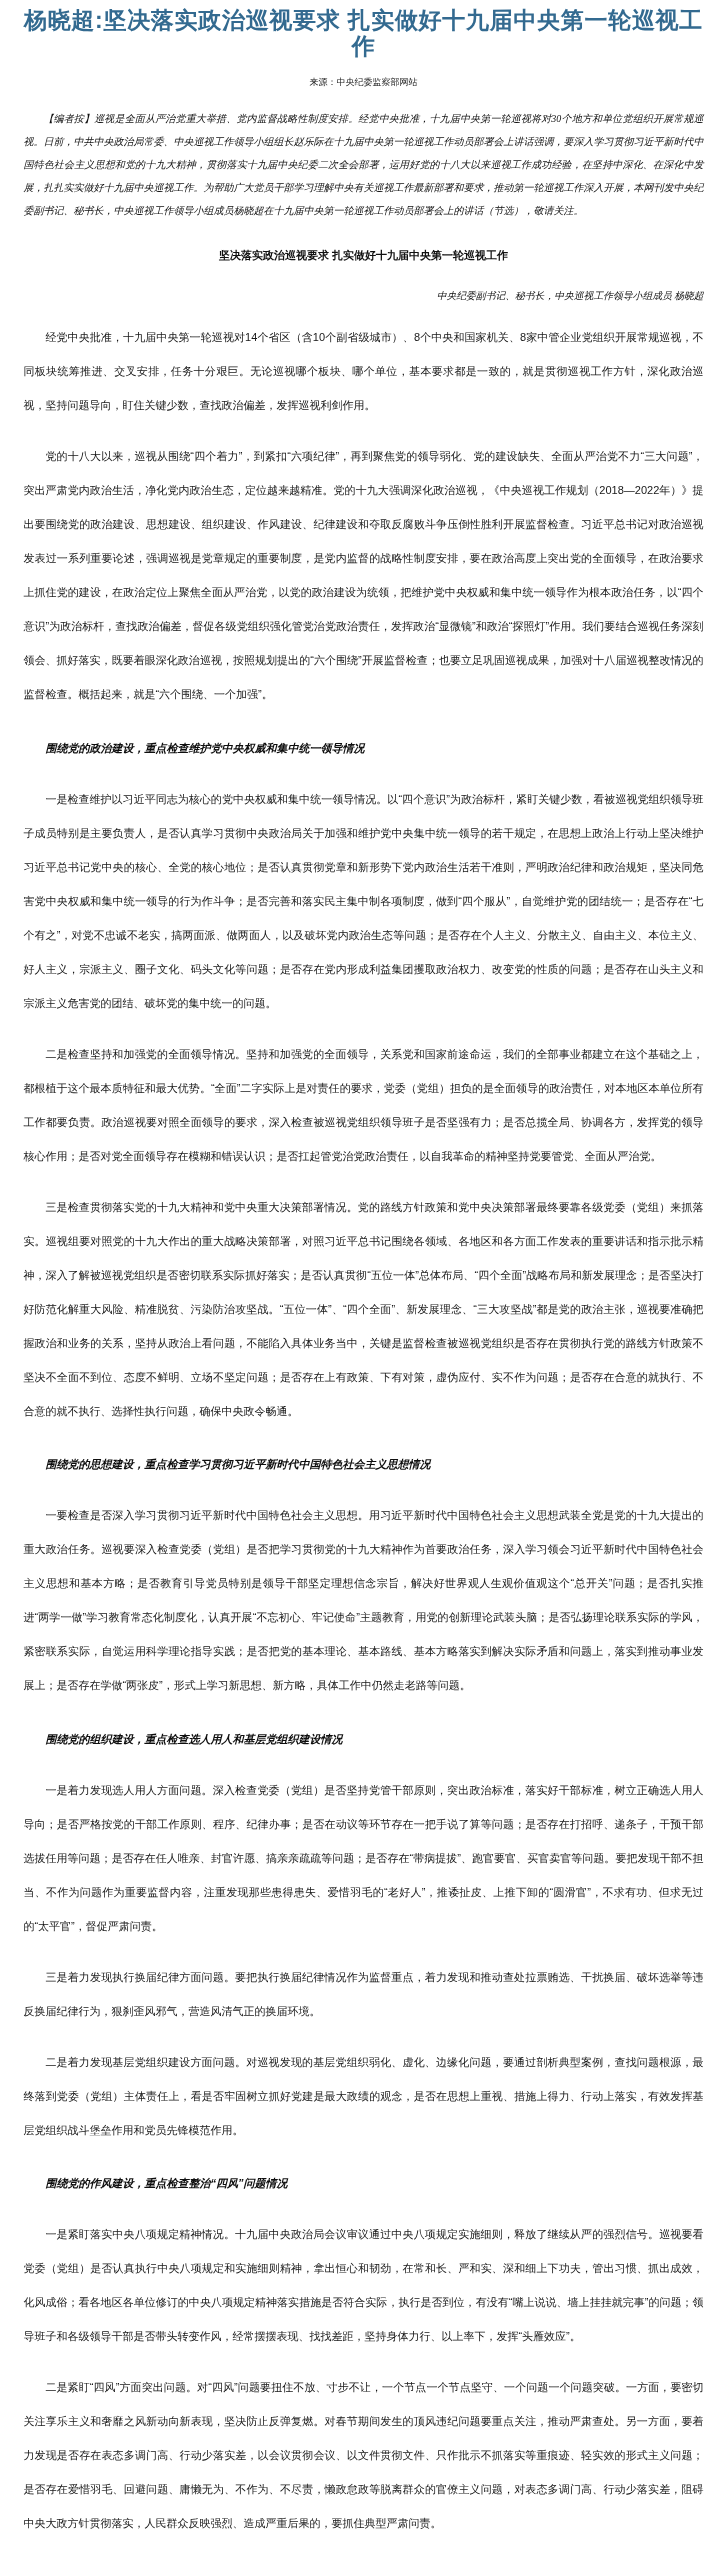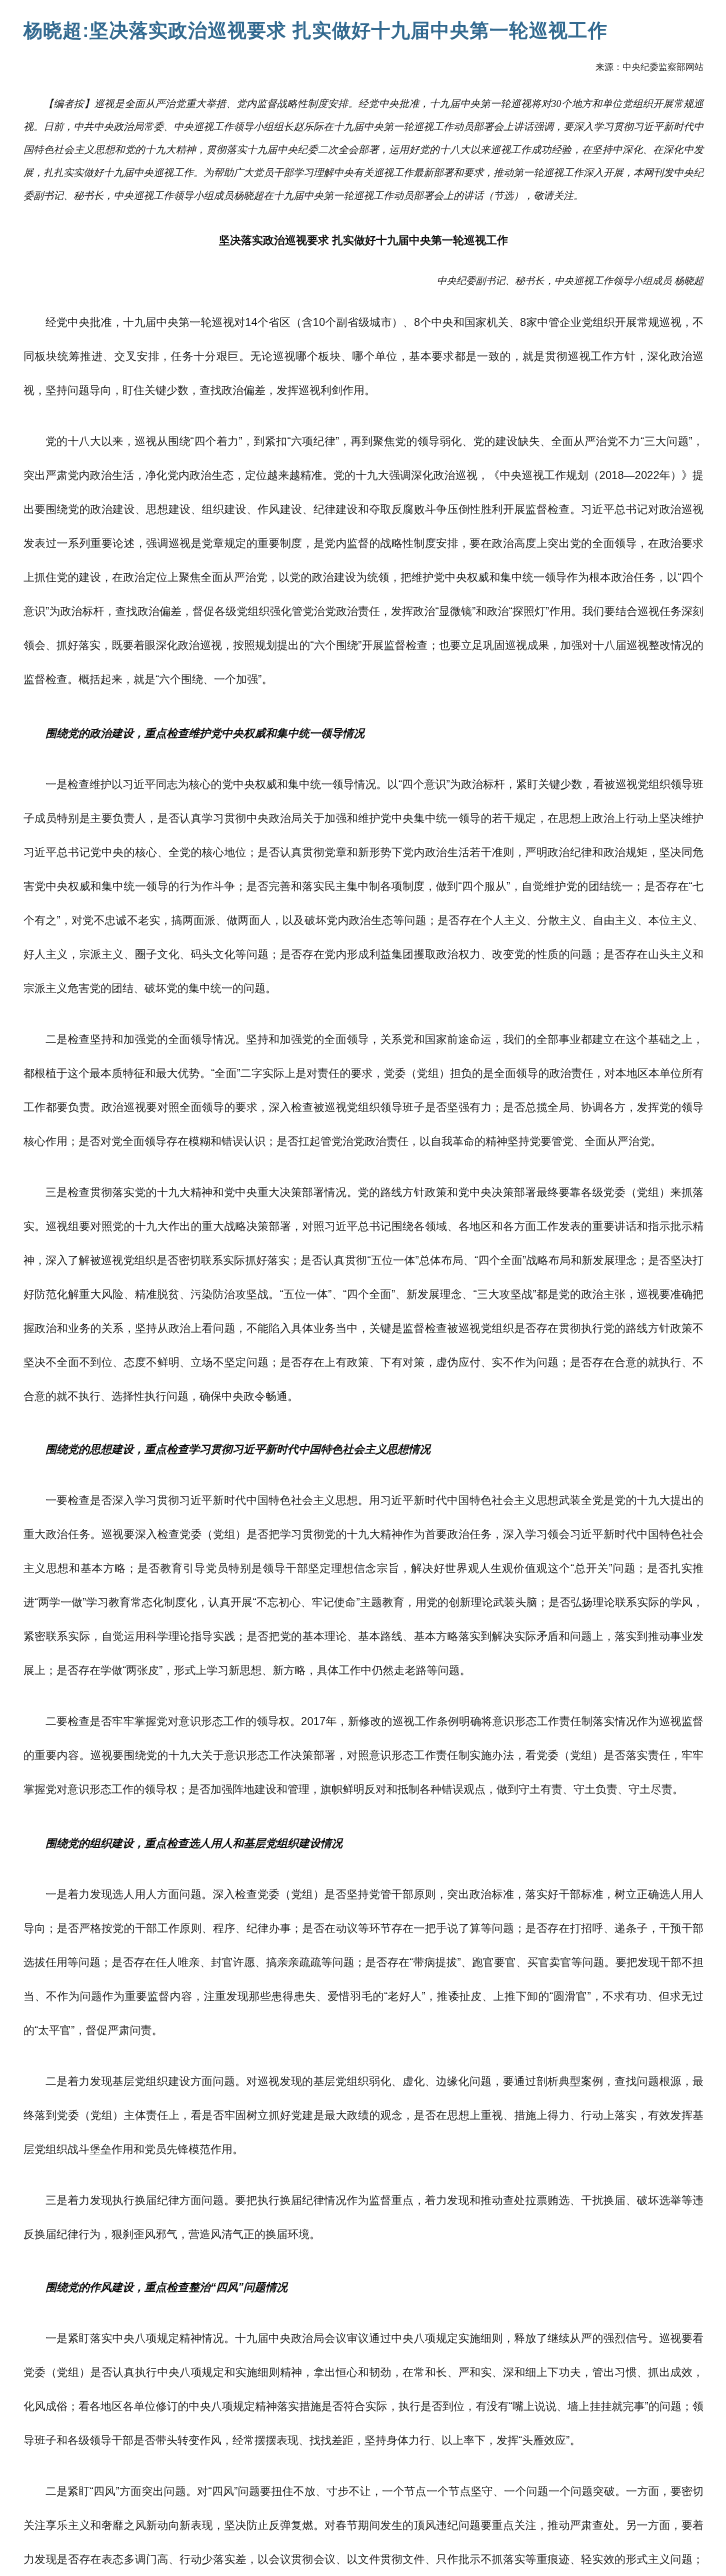--- a/index.html
+++ b/index.html
@@ -11,30 +11,31 @@
     width: 727px;
     min-height: 2576px;
     font-family: "Liberation Sans", sans-serif;
     color: #1c1c1c;
     -webkit-font-smoothing: antialiased;
   }
   .page {
     padding: 5.2px 23.4px 39px 23.4px;
   }
   .article-title {
-    margin: 13px 0 0 0;
-    font-size: 19px;
+    margin: 2px 0 0 0;
+    text-align: center;
+    font-size: 23px;
     line-height: 26px;
     font-weight: bold;
     letter-spacing: 0.7px;
     color: #336a90;
   }
   .source-line {
     margin-top: 17px;
-    text-align: right;
+    text-align: center;
     font-size: 9px;
     color: #222222;
   }
   .editor-note {
     margin: 18px 0 6.5px 0;
     font-family: "Liberation Serif", serif;
     font-style: italic;
     font-size: 10px;
     line-height: 23px;
     text-indent: 2em;
@@ -88,23 +89,22 @@
   <div class="byline">中央纪委副书记、秘书长，中央巡视工作领导小组成员 杨晓超</div>
   <div class="article-body" id="article-body">
       <p class="body-para">经党中央批准，十九届中央第一轮巡视对14个省区（含10个副省级城市）、8个中央和国家机关、8家中管企业党组织开展常规巡视，不同板块统筹推进、交叉安排，任务十分艰巨。无论巡视哪个板块、哪个单位，基本要求都是一致的，就是贯彻巡视工作方针，深化政治巡视，坚持问题导向，盯住关键少数，查找政治偏差，发挥巡视利剑作用。</p>
       <p class="body-para">党的十八大以来，巡视从围绕“四个着力”，到紧扣“六项纪律”，再到聚焦党的领导弱化、党的建设缺失、全面从严治党不力“三大问题”，突出严肃党内政治生活，净化党内政治生态，定位越来越精准。党的十九大强调深化政治巡视，《中央巡视工作规划（2018—2022年）》提出要围绕党的政治建设、思想建设、组织建设、作风建设、纪律建设和夺取反腐败斗争压倒性胜利开展监督检查。习近平总书记对政治巡视发表过一系列重要论述，强调巡视是党章规定的重要制度，是党内监督的战略性制度安排，要在政治高度上突出党的全面领导，在政治要求上抓住党的建设，在政治定位上聚焦全面从严治党，以党的政治建设为统领，把维护党中央权威和集中统一领导作为根本政治任务，以“四个意识”为政治标杆，查找政治偏差，督促各级党组织强化管党治党政治责任，发挥政治“显微镜”和政治“探照灯”作用。我们要结合巡视任务深刻领会、抓好落实，既要着眼深化政治巡视，按照规划提出的“六个围绕”开展监督检查；也要立足巩固巡视成果，加强对十八届巡视整改情况的监督检查。概括起来，就是“六个围绕、一个加强”。</p>
       <h3 class="section-heading">围绕党的政治建设，重点检查维护党中央权威和集中统一领导情况</h3>
       <p class="body-para"><span class="">一是检查维护以习近平同志为核心的党中央权威和集中统一领导情况。以“四个意识”为政治标杆，紧盯关键少数，看被巡视党组织领导班子成员特别是主要负责人，是否认真学习贯彻中央政治局关于加强和维护党中央集中统一领导的若干规定，在思想上政治上行动上坚决维护习近平总书记党中央的核心、全党的核心地位；是否认真贯彻党章和新形势下党内政治生活若干准则，严明政治纪律和政治规矩，坚决同危害党中央权威和集中统一领导的行为作斗争；是否完善和落实民主集中制各项制度，做到“四个服从”，自觉维护党的团结统一；是否存在“七个有之”，对党不忠诚不老实，搞两面派、做两面人，以及破坏党内政治生态等问题；是否存在个人主义、分散主义、自由主义、本位主义、好人主义，宗派主义、圈子文化、码头文化等问题；是否存在党内形成利益集团攫取政治权力、改变党的性质的问题；是否存在山头主义和宗派主义危害党的团结、破坏党的集中统一的问题。</span></p>
       <p class="body-para"><span class="">二是检查坚持和加强党的全面领导情况。坚持和加强党的全面领导，关系党和国家前途命运，我们的全部事业都建立在这个基础之上，都根植于这个最本质特征和最大优势。“全面”二字实际上是对责任的要求，党委（党组）担负的是全面领导的政治责任，对本地区本单位所有工作都要负责。政治巡视要对照全面领导的要求，深入检查被巡视党组织领导班子是否坚强有力；是否总揽全局、协调各方，发挥党的领导核心作用；是否对党全面领导存在模糊和错误认识；是否扛起管党治党政治责任，以自我革命的精神坚持党要管党、全面从严治党。</span></p>
       <p class="body-para"><span class="">三是检查贯彻落实党的十九大精神和党中央重大决策部署情况。党的路线方针政策和党中央决策部署最终要靠各级党委（党组）来抓落实。巡视组要对照党的十九大作出的重大战略决策部署，对照习近平总书记围绕各领域、各地区和各方面工作发表的重要讲话和指示批示精神，深入了解被巡视党组织是否密切联系实际抓好落实；是否认真贯彻“五位一体”总体布局、“四个全面”战略布局和新发展理念；是否坚决打好防范化解重大风险、精准脱贫、污染防治攻坚战。“五位一体”、“四个全面”、新发展理念、“三大攻坚战”都是党的政治主张，巡视要准确把握政治和业务的关系，坚持从政治上看问题，不能陷入具体业务当中，关键是监督检查被巡视党组织是否存在贯彻执行党的路线方针政策不坚决不全面不到位、态度不鲜明、立场不坚定问题；是否存在上有政策、下有对策，虚伪应付、实不作为问题；是否存在合意的就执行、不合意的就不执行、选择性执行问题，确保中央政令畅通。</span></p>
       <h3 class="section-heading">围绕党的思想建设，重点检查学习贯彻习近平新时代中国特色社会主义思想情况</h3>
       <p class="body-para"><span class="">一要检查是否深入学习贯彻习近平新时代中国特色社会主义思想。用习近平新时代中国特色社会主义思想武装全党是党的十九大提出的重大政治任务。巡视要深入检查党委（党组）是否把学习贯彻党的十九大精神作为首要政治任务，深入学习领会习近平新时代中国特色社会主义思想和基本方略；是否教育引导党员特别是领导干部坚定理想信念宗旨，解决好世界观人生观价值观这个“总开关”问题；是否扎实推进“两学一做”学习教育常态化制度化，认真开展“不忘初心、牢记使命”主题教育，用党的创新理论武装头脑；是否弘扬理论联系实际的学风，紧密联系实际，自觉运用科学理论指导实践；是否把党的基本理论、基本路线、基本方略落实到解决实际矛盾和问题上，落实到推动事业发展上；是否存在学做“两张皮”，形式上学习新思想、新方略，具体工作中仍然走老路等问题。</span></p>
-      <p class="body-para"><span class="">二要检查是否牢牢掌握党对意识形态工作的领导权。2017年，新修改的巡视工作条例明确将意识形态工作责任制落实情况作为巡视监督的重要内容。巡视要围绕党的十九大关于意识形态工作决策部署，对照意识形态工作责任制实施办法，看党委（党组）是否落实责任，牢牢掌握党对意识形态工作的领导权；是否加强阵地建设和管理，旗帜鲜明反对和抵制各种错误观点，做到守土有责、守土负责、守土尽责。</span></p>
       <h3 class="section-heading">围绕党的组织建设，重点检查选人用人和基层党组织建设情况</h3>
       <p class="body-para"><span class="">一是着力发现选人用人方面问题。深入检查党委（党组）是否坚持党管干部原则，突出政治标准，落实好干部标准，树立正确选人用人导向；是否严格按党的干部工作原则、程序、纪律办事；是否在动议等环节存在一把手说了算等问题；是否存在打招呼、递条子，干预干部选拔任用等问题；是否存在任人唯亲、封官许愿、搞亲亲疏疏等问题；是否存在“带病提拔”、跑官要官、买官卖官等问题。要把发现干部不担当、不作为问题作为重要监督内容，注重发现那些患得患失、爱惜羽毛的“老好人”，推诿扯皮、上推下卸的“圆滑官”，不求有功、但求无过的“太平官”，督促严肃问责。</span></p>
+      <p class="body-para"><span class="">三是着力发现执行换届纪律方面问题。要把执行换届纪律情况作为监督重点，着力发现和推动查处拉票贿选、干扰换届、破坏选举等违反换届纪律行为，狠刹歪风邪气，营造风清气正的换届环境。</span></p>
       <p class="body-para"><span class="">二是着力发现基层党组织建设方面问题。对巡视发现的基层党组织弱化、虚化、边缘化问题，要通过剖析典型案例，查找问题根源，最终落到党委（党组）主体责任上，看是否牢固树立抓好党建是最大政绩的观念，是否在思想上重视、措施上得力、行动上落实，有效发挥基层党组织战斗堡垒作用和党员先锋模范作用。</span></p>
-      <p class="body-para"><span class="">三是着力发现执行换届纪律方面问题。要把执行换届纪律情况作为监督重点，着力发现和推动查处拉票贿选、干扰换届、破坏选举等违反换届纪律行为，狠刹歪风邪气，营造风清气正的换届环境。</span></p>
       <h3 class="section-heading">围绕党的作风建设，重点检查整治“四风”问题情况</h3>
       <p class="body-para"><span class="">一是紧盯落实中央八项规定精神情况。十九届中央政治局会议审议通过中央八项规定实施细则，释放了继续从严的强烈信号。巡视要看党委（党组）是否认真执行中央八项规定和实施细则精神，拿出恒心和韧劲，在常和长、严和实、深和细上下功夫，管出习惯、抓出成效，化风成俗；看各地区各单位修订的中央八项规定精神落实措施是否符合实际，执行是否到位，有没有“嘴上说说、墙上挂挂就完事”的问题；领导班子和各级领导干部是否带头转变作风，经常摆摆表现、找找差距，坚持身体力行、以上率下，发挥“头雁效应”。</span></p>
       <p class="body-para"><span class="">二是紧盯“四风”方面突出问题。对“四风”问题要扭住不放、寸步不让，一个节点一个节点坚守、一个问题一个问题突破。一方面，要密切关注享乐主义和奢靡之风新动向新表现，坚决防止反弹复燃。对春节期间发生的顶风违纪问题要重点关注，推动严肃查处。另一方面，要着力发现是否存在表态多调门高、行动少落实差，以会议贯彻会议、以文件贯彻文件、只作批示不抓落实等重痕迹、轻实效的形式主义问题；是否存在爱惜羽毛、回避问题、庸懒无为、不作为、不尽责，懒政怠政等脱离群众的官僚主义问题，对表态多调门高、行动少落实差，阻碍中央大政方针贯彻落实，人民群众反映强烈、造成严重后果的，要抓住典型严肃问责。</span></p>
     </div>
 </div>
 
 
 </body></html>

